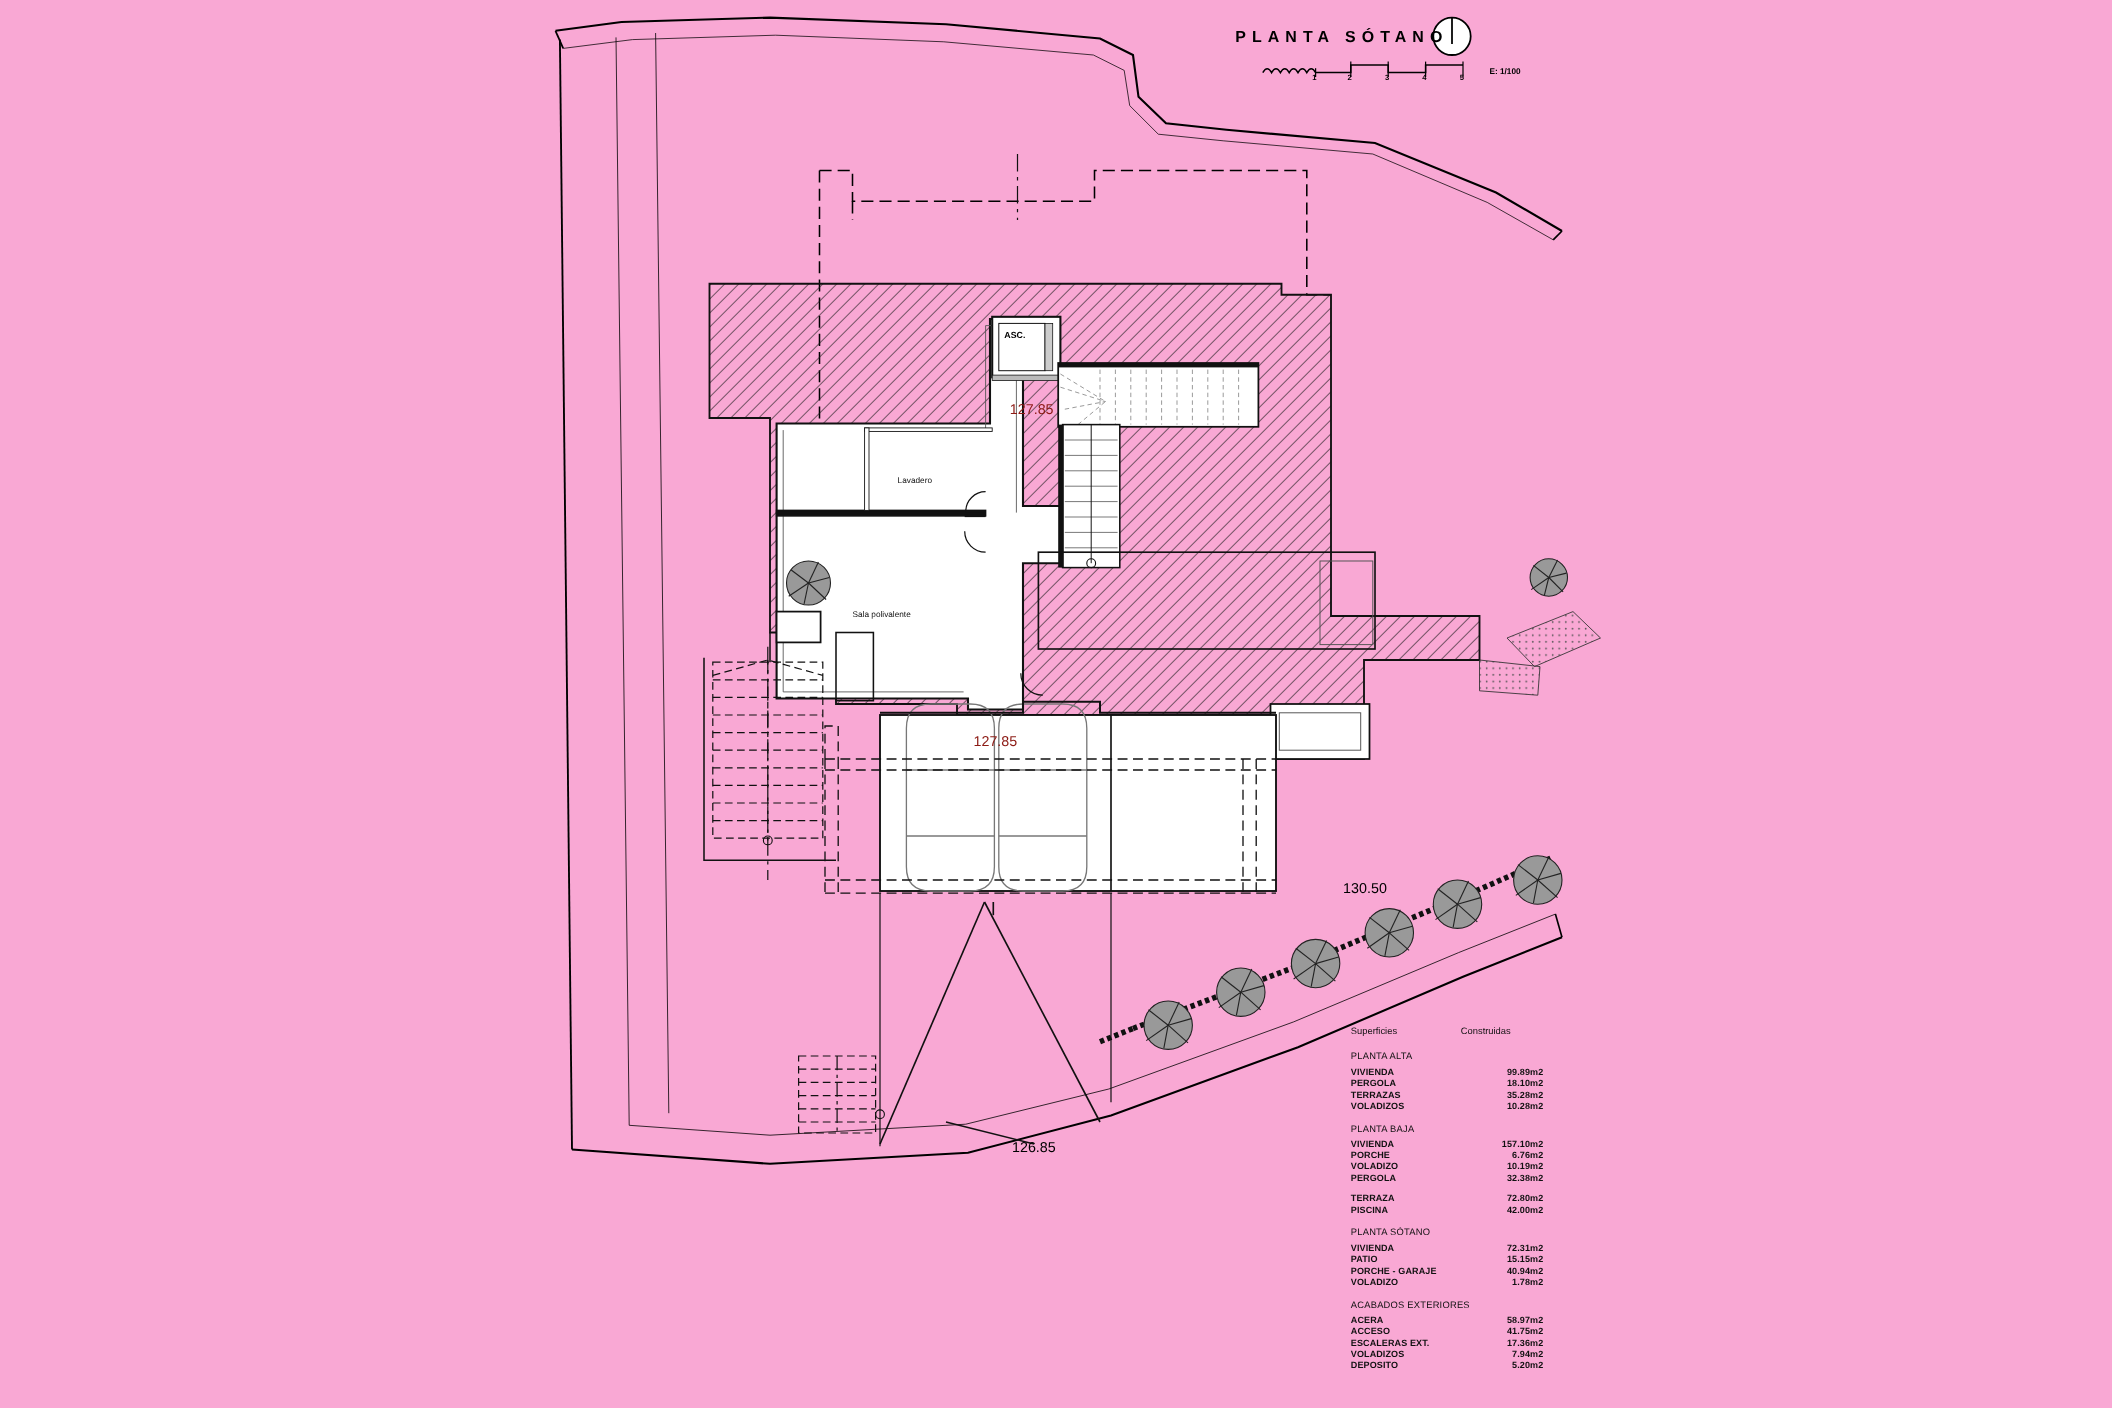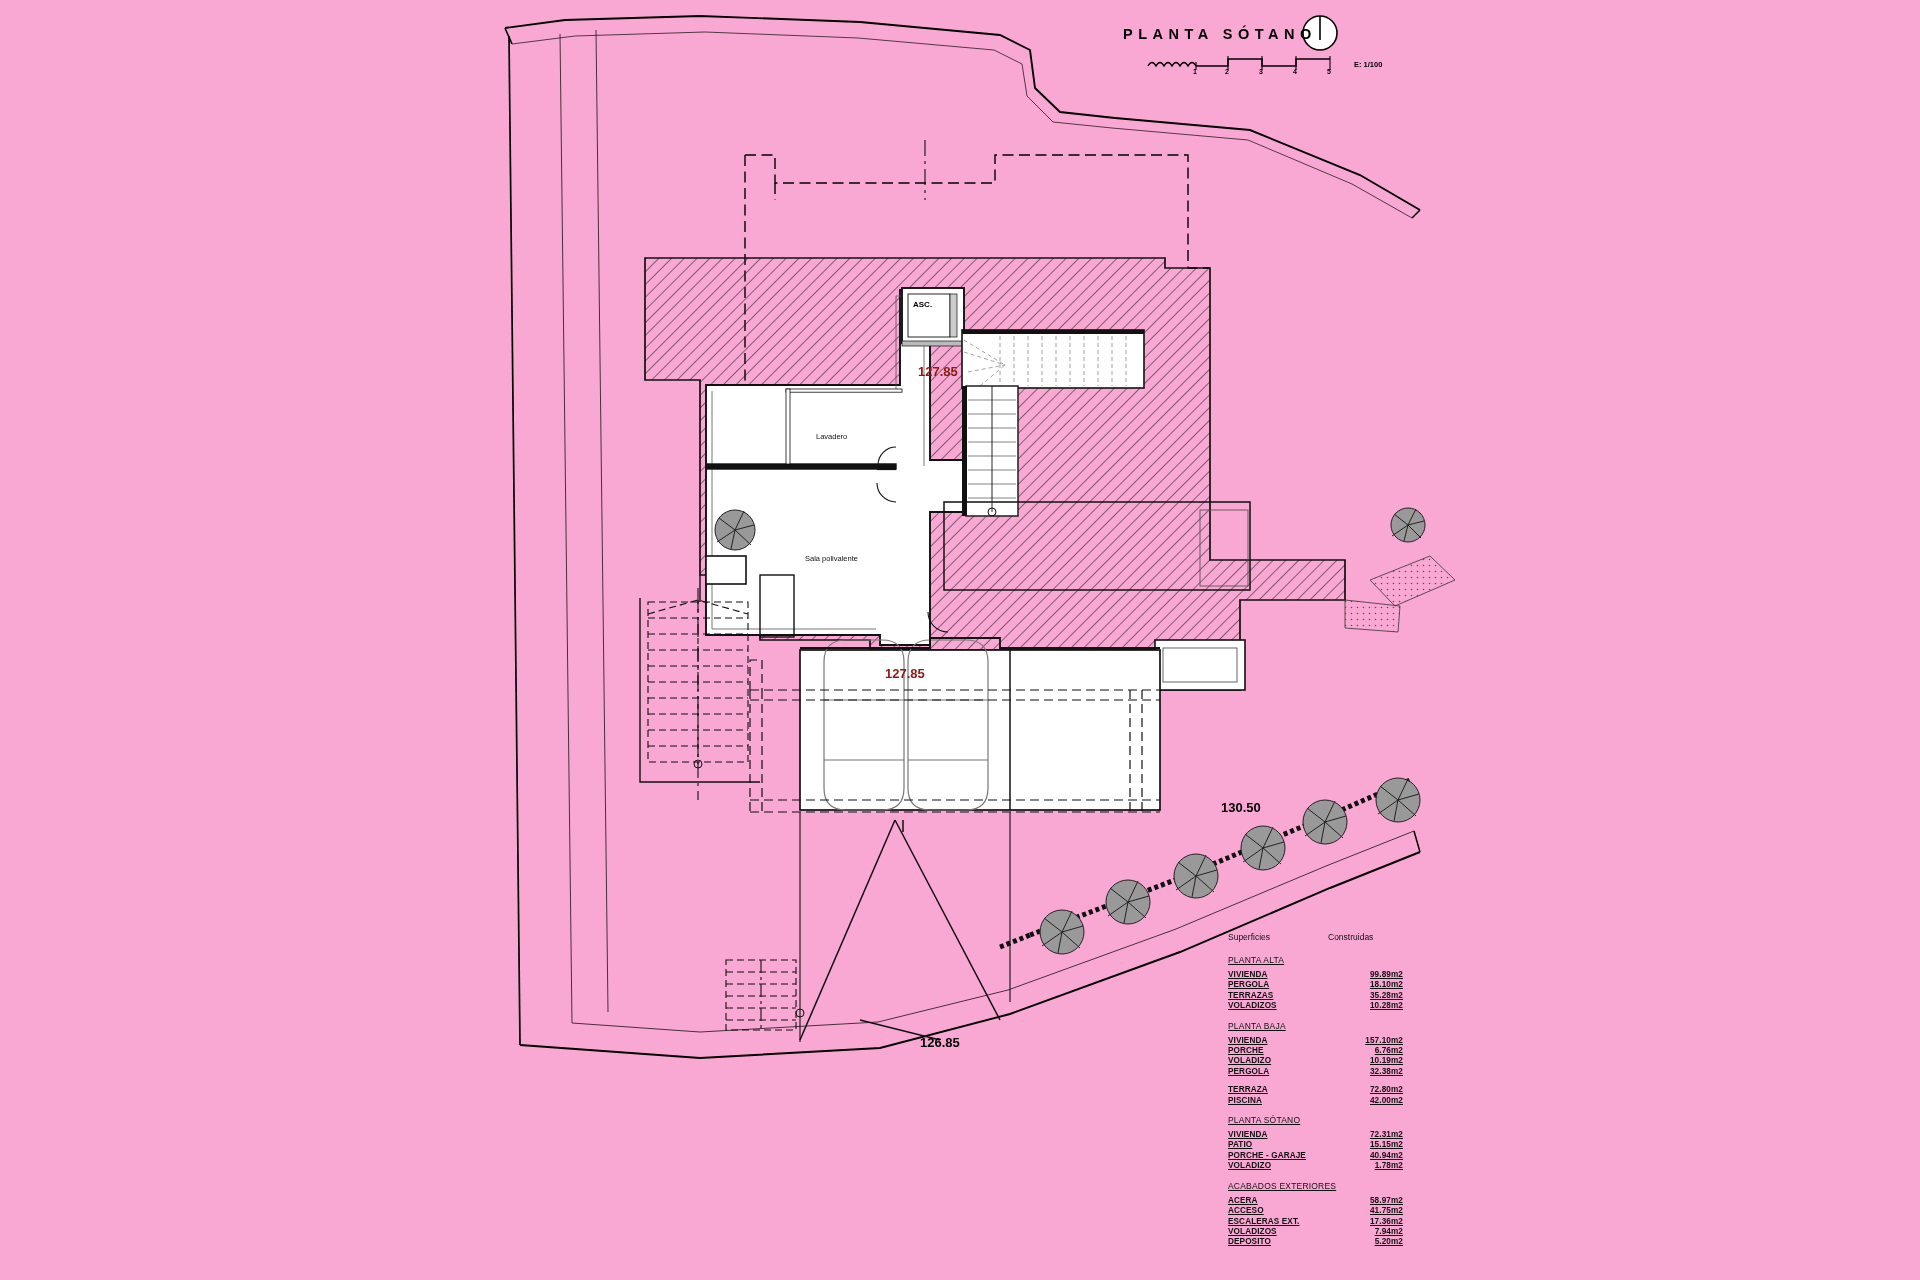--- a/index.html
+++ b/index.html
@@ -9,36 +9,36 @@
   svg.plan{position:absolute;left:0;top:0;width:1920px;height:1280px;}
 
   .ttl{position:absolute;font-family:"Liberation Sans",sans-serif;
        font-weight:bold;letter-spacing:5.5px;font-size:14.5px;color:#000;
        white-space:nowrap;}
   .scaletxt{position:absolute;font-size:7.5px;font-weight:bold;color:#000;
             font-family:"Liberation Sans",sans-serif;white-space:nowrap;padding-left:48px;}
   .ticknum{position:absolute;font-size:7px;font-weight:bold;color:#000;
            font-family:"Liberation Sans",sans-serif;}
 
-  .lvl{position:absolute;font-size:13px;font-weight:bold;
+  .lvl{position:absolute;font-size:13px;font-weight:normal;
        font-family:"Liberation Sans",sans-serif;white-space:nowrap;}
   .lvl.red{color:#8c1a14;}
   .lvl.blk{color:#000;}
 
   .rmlab{position:absolute;font-size:7.5px;font-weight:normal;color:#111;
          font-family:"Liberation Sans",sans-serif;white-space:nowrap;}
   .asclab{position:absolute;font-size:8px;font-weight:bold;color:#000;
           font-family:"Liberation Sans",sans-serif;white-space:nowrap;}
 
   
   #legend{position:absolute;left:1228px;top:932px;width:250px;
           font-family:"Liberation Sans",sans-serif;color:#111;}
   #legend .hdr{display:flex;font-size:8.5px;font-weight:normal;margin-bottom:13px;align-items:flex-end;}
   #legend .hdr .c1{width:100px;}
-  #legend .grp{margin-bottom:9px;text-decoration:underline;}
+  #legend .grp{margin-bottom:9px;}
   #legend .gname{font-size:8.5px;font-weight:normal;margin-bottom:5px;
                  letter-spacing:.2px;}
   #legend .row{display:flex;font-size:8.2px;font-weight:bold;line-height:10.4px;
                letter-spacing:.1px;}
   #legend .row .c1{width:100px;}
   #legend .row .c2{width:75px;text-align:right;}
   #legend .gap{height:8px;}
 </style>
 </head>
 <body>
@@ -380,21 +380,21 @@
   <div class="scaletxt" style="left:1306px;top:60px;">E: 1/100</div>
 
   <div class="ticknum" style="left:1193px;top:68px;">1</div>
   <div class="ticknum" style="left:1225px;top:68px;">2</div>
   <div class="ticknum" style="left:1259px;top:68px;">3</div>
   <div class="ticknum" style="left:1293px;top:68px;">4</div>
   <div class="ticknum" style="left:1327px;top:68px;">5</div>
 
   <div class="asclab" style="left:913px;top:300px;">ASC.</div>
   <div class="rmlab" style="left:816px;top:432px;">Lavadero</div>
-  <div class="rmlab" style="left:805px;top:554px;">Sala polivalente</div>
+  <div class="rmlab" style="left:775px;top:554px;">Sala polivalente</div>
 
   <div class="lvl red" style="left:918px;top:364px;">127.85</div>
   <div class="lvl red" style="left:885px;top:666px;">127.85</div>
   <div class="lvl blk" style="left:920px;top:1035px;">126.85</div>
   <div class="lvl blk" style="left:1173px;top:800px;margin-left:48px;">130.50</div>
 
   <div id="legend">
     <div class="hdr">
       <div class="c1">Superficies</div>
       <div class="c2">Construidas</div>

